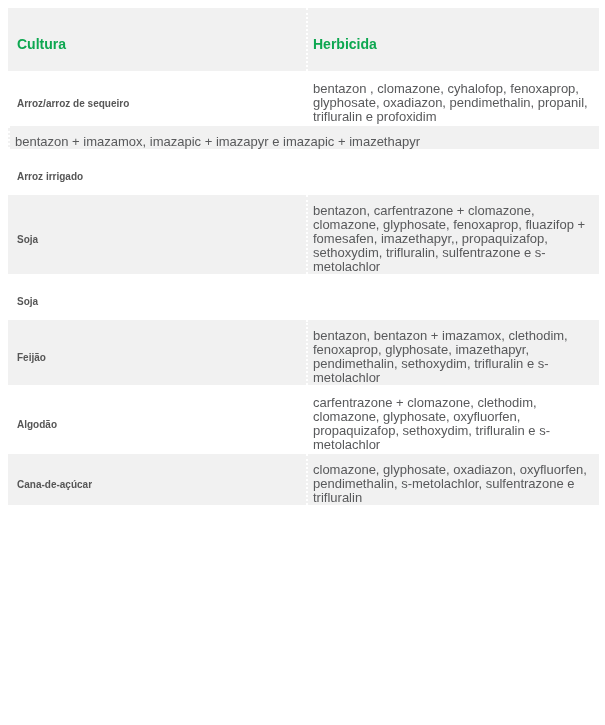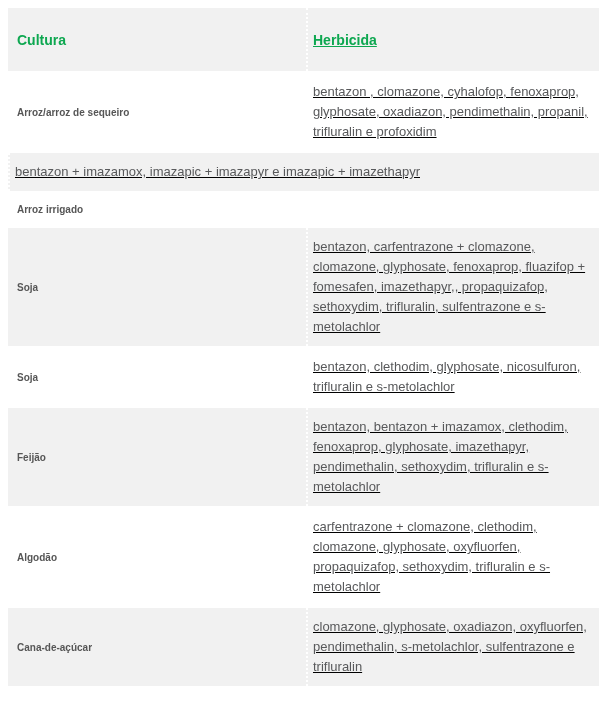--- a/index.html
+++ b/index.html
@@ -21,47 +21,47 @@
     margin-bottom: 2px;
     background: #ffffff;
   }
   .row.gray { background: var(--row-gray, #f1f1f1); }
   .cell { box-sizing: border-box; }
   .col1 {
     width: 298px;
     padding: 8px 10px 8px 9px;
     display: flex;
     align-items: center;
+    margin-top: 9px;
   }
   .col2 {
     flex: 1;
-    padding: 9px 8px 9px 5px;
+    padding: 9px 8px 0 5px;
     border-left: 2px dotted #ffffff;
     display: flex;
     align-items: center;
-    text-decoration: underline;
   }
   .header-row {
     height: 63px;
   }
   .header-row .cell {
     color: var(--accent, #0da750);
     font-weight: bold;
     font-size: 14px;
   }
   .cultura {
     font-weight: bold;
     font-size: 10px;
     color: #565656;
     line-height: 17px;
   }
   .herbicida {
     font-size: 13px;
     color: #58595b;
-    line-height: 20px;
+    line-height: 14px;
   }
 </style>
 </head>
 <body>
 
 <div class="page">
 
   <div class="row gray header-row">
     <div class="cell col1">Cultura</div>
     <div class="cell col2">Herbicida</div>
@@ -95,23 +95,20 @@
     </div>
     <div class="cell col2">
       <span class="herbicida">bentazon, carfentrazone + clomazone, clomazone, glyphosate, fenoxaprop, fluazifop + fomesafen, imazethapyr,, propaquizafop, sethoxydim, trifluralin, sulfentrazone e s-metolachlor</span>
     </div>
   </div>
 
   <div class="row">
     <div class="cell col1">
       <span class="cultura">Soja</span>
     </div>
-    <div class="cell col2">
-      <span class="herbicida">bentazon, clethodim, glyphosate, nicosulfuron, trifluralin e s-metolachlor</span>
-    </div>
   </div>
 
   <div class="row gray">
     <div class="cell col1">
       <span class="cultura">Feijão</span>
     </div>
     <div class="cell col2">
       <span class="herbicida">bentazon, bentazon + imazamox, clethodim, fenoxaprop, glyphosate,  imazethapyr, pendimethalin, sethoxydim, trifluralin e s-metolachlor</span>
     </div>
   </div>

